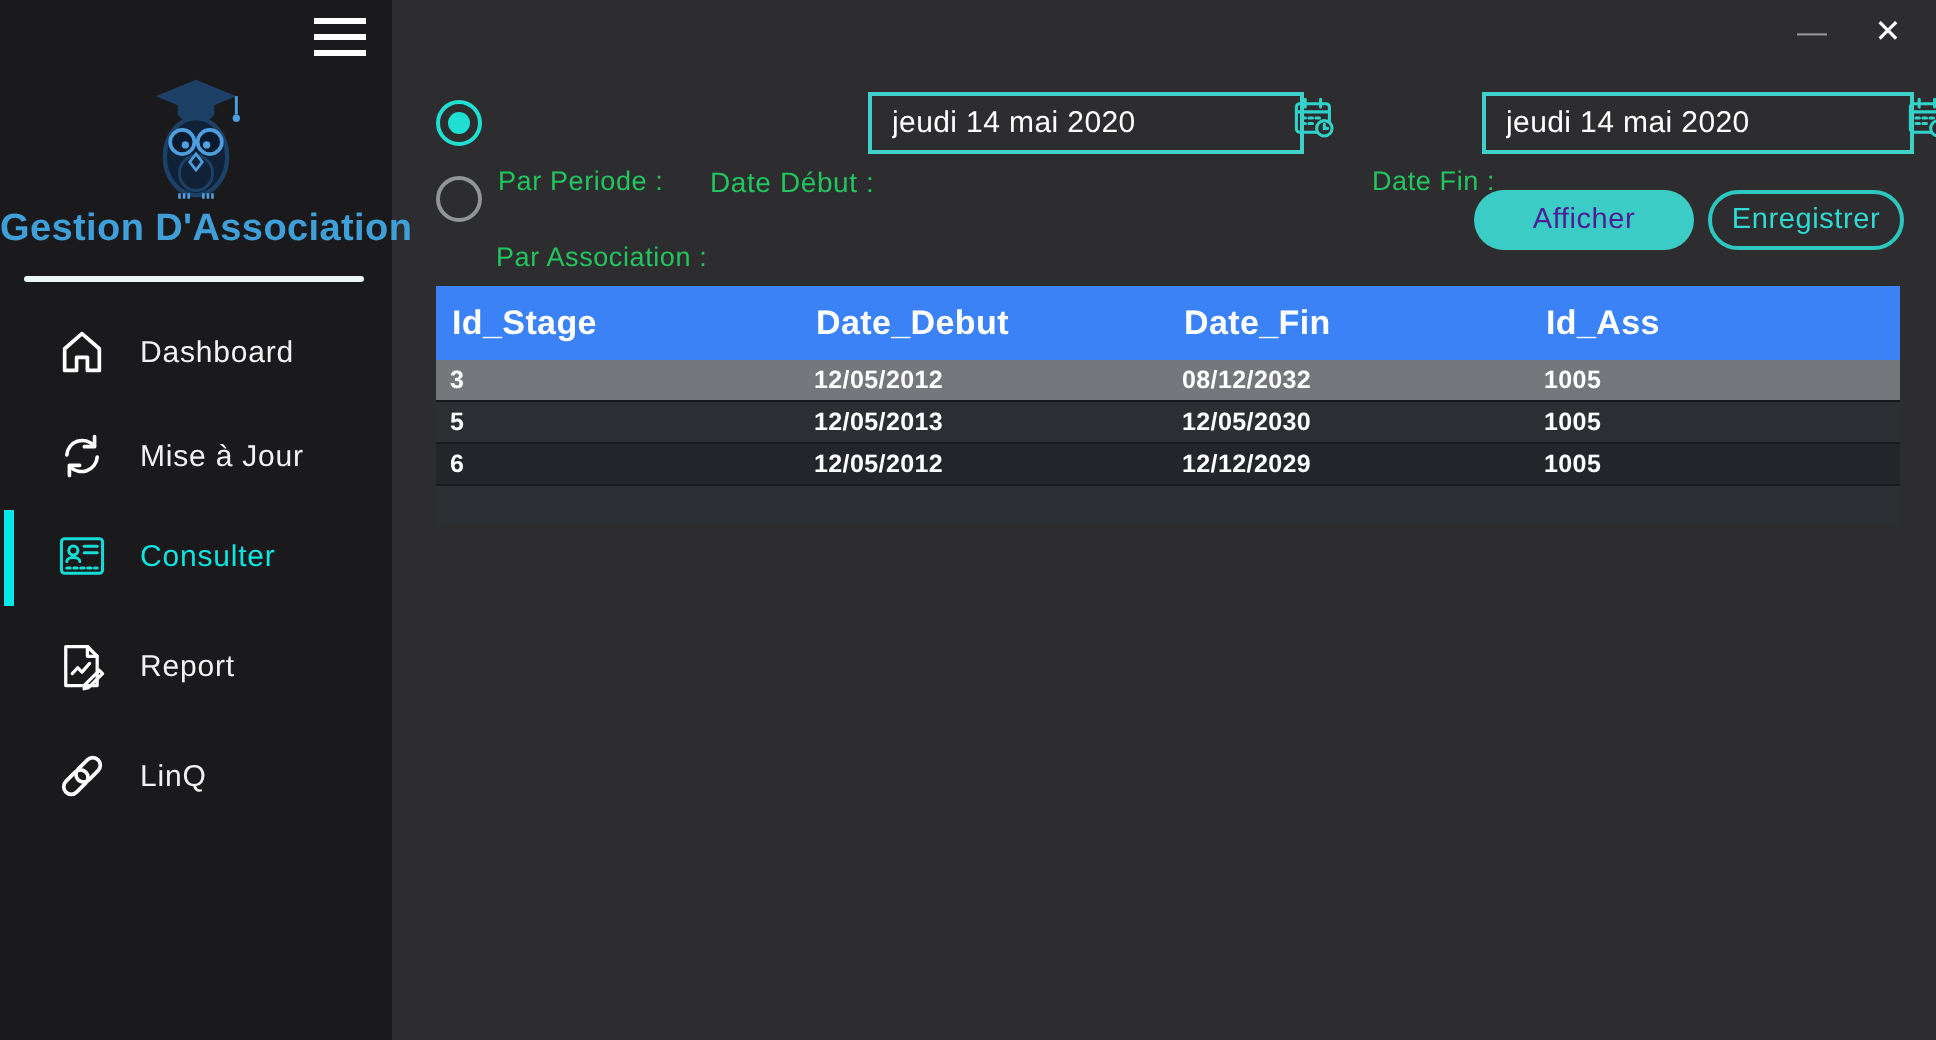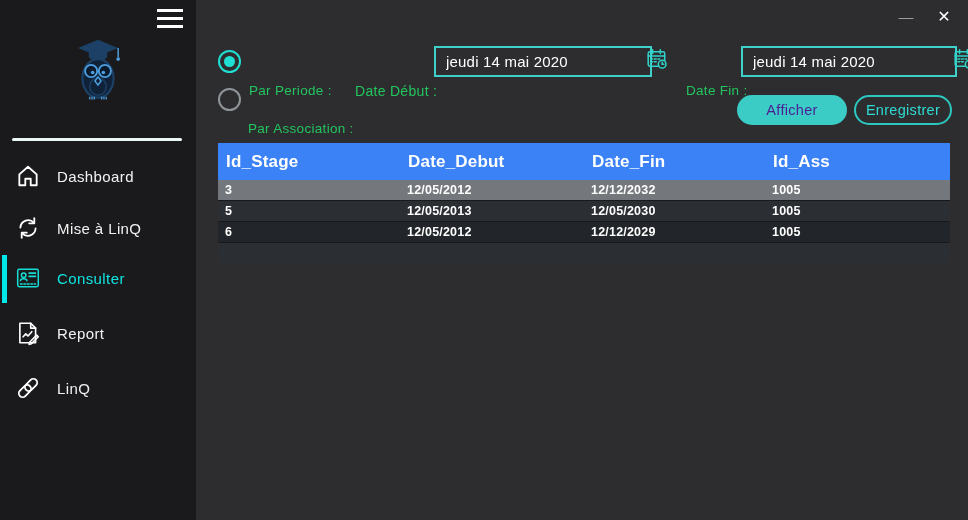--- a/index.html
+++ b/index.html
@@ -10,21 +10,21 @@
     -webkit-font-smoothing:antialiased;
   }
   
   .sidebar{position:absolute;left:0;top:0;width:196px;height:520px;background:#1a1a1c;}
   .hamburger{position:absolute;left:157px;top:9px;width:26px;height:22px;cursor:pointer;}
   .hamburger .bar{height:3px;background:#fff;margin-bottom:5px;}
   .logo-wrap{position:absolute;left:0;top:38px;width:196px;text-align:center;}
   .app-title{position:absolute;left:0;top:104px;width:196px;text-align:center;
     color:#3f9fd8;font-weight:bold;font-size:19px;letter-spacing:.2px;white-space:nowrap;}
   .divider{position:absolute;left:12px;top:138px;width:170px;height:3px;background:#eaf7f2;border-radius:2px;}
-  .nav-item{position:absolute;left:0;width:224px;height:46px;display:flex;align-items:center;cursor:pointer;text-align:right;}
+  .nav-item{position:absolute;left:13px;width:224px;height:46px;display:flex;align-items:center;cursor:pointer;text-align:right;}
   .nav-item .nicon{width:26px;height:26px;margin-left:15px;flex:none;}
   .nav-item .nlabel{margin-left:16px;font-size:15px;color:#f2f2f2;letter-spacing:.4px;}
   .nav-item.active .nlabel{color:#0ce4e0;}
   .active-indicator{position:absolute;left:2px;top:255px;width:5px;height:48px;background:#00e8ea;}
   
   .win-btn{position:absolute;top:4px;width:28px;height:26px;text-align:center;line-height:26px;cursor:pointer;}
   .win-min{left:892px;color:#9a9a9a;font-size:15px;}
   .win-close{left:930px;color:#fff;font-size:16px;}
   
   .radio{position:absolute;box-sizing:border-box;width:23px;height:23px;border-radius:50%;
@@ -79,39 +79,40 @@
       <circle cx="26.2" cy="37.6" r="2" fill="#4e9fe0"></circle>
       <circle cx="37.8" cy="37.6" r="2" fill="#4e9fe0"></circle>
       <path d="M32 42.5 l3.4 4.4 -3.4 4.4 -3.4 -4.4 z" fill="#0f2238" stroke="#4e9fe0" stroke-width="1.5"></path>
       <g stroke="#4e9fe0" stroke-width="1.4">
         <path d="M23 64 v3 M25.5 64 v3 M28 64 v3"></path>
         <path d="M36 64 v3 M38.5 64 v3 M41 64 v3"></path>
       </g>
     </svg>
   </div>
 
+  <div class="app-title">Gestion D'Association</div>
   <div class="divider"></div>
 
   <div class="nav-item" style="top:153px">
     <svg class="nicon" viewBox="0 0 24 24">
       <path d="M4 10.5 L12 3.5 L20 10.5 V20.5 H14.5 V14.5 H9.5 V20.5 H4 Z" fill="none" stroke="#fff" stroke-width="1.7" stroke-linejoin="round"></path>
     </svg>
     <span class="nlabel">Dashboard</span>
   </div>
 
   <div class="nav-item" style="top:205px">
     <svg class="nicon" viewBox="0 0 24 24">
       <g fill="none" stroke="#fff" stroke-width="1.7" stroke-linecap="round" stroke-linejoin="round">
         <path d="M19 12.5 a7.2 7.2 0 0 1 -12.5 4.3"></path>
         <polyline points="6.2,21 6.2,16.3 10.9,16.3"></polyline>
         <path d="M5 11.5 a7.2 7.2 0 0 1 12.5 -4.3"></path>
         <polyline points="17.8,3 17.8,7.7 13.1,7.7"></polyline>
       </g>
     </svg>
-    <span class="nlabel">Mise à LinQ</span>
+    <span class="nlabel">Mise à Jour</span>
   </div>
 
   <div class="active-indicator"></div>
   <div class="nav-item active" style="top:255px">
     <svg class="nicon" viewBox="0 0 24 24">
       <g fill="none" stroke="#15dcd4" stroke-width="1.4" stroke-linecap="round">
         <rect x="2.5" y="4" width="19" height="16" rx="1.5"></rect>
         <circle cx="8" cy="9.5" r="2.1"></circle>
         <path d="M5 14.5 c0-2.4 6-2.4 6 0"></path>
         <line x1="13" y1="7.5" x2="19" y2="7.5"></line>
@@ -199,21 +200,21 @@
   <div class="grid-head">
     <div class="th first">Id_Stage</div>
     <div class="th">Date_Debut</div>
     <div class="th">Date_Fin</div>
     <div class="th">Id_Ass</div>
   </div>
 
   <div class="trow selected">
     <div class="td">3</div>
     <div class="td">12/05/2012</div>
-    <div class="td">12/12/2032</div>
+    <div class="td">08/12/2032</div>
     <div class="td">1005</div>
   </div>
 
   <div class="trow row-a">
     <div class="td">5</div>
     <div class="td">12/05/2013</div>
     <div class="td">12/05/2030</div>
     <div class="td">1005</div>
   </div>
 

